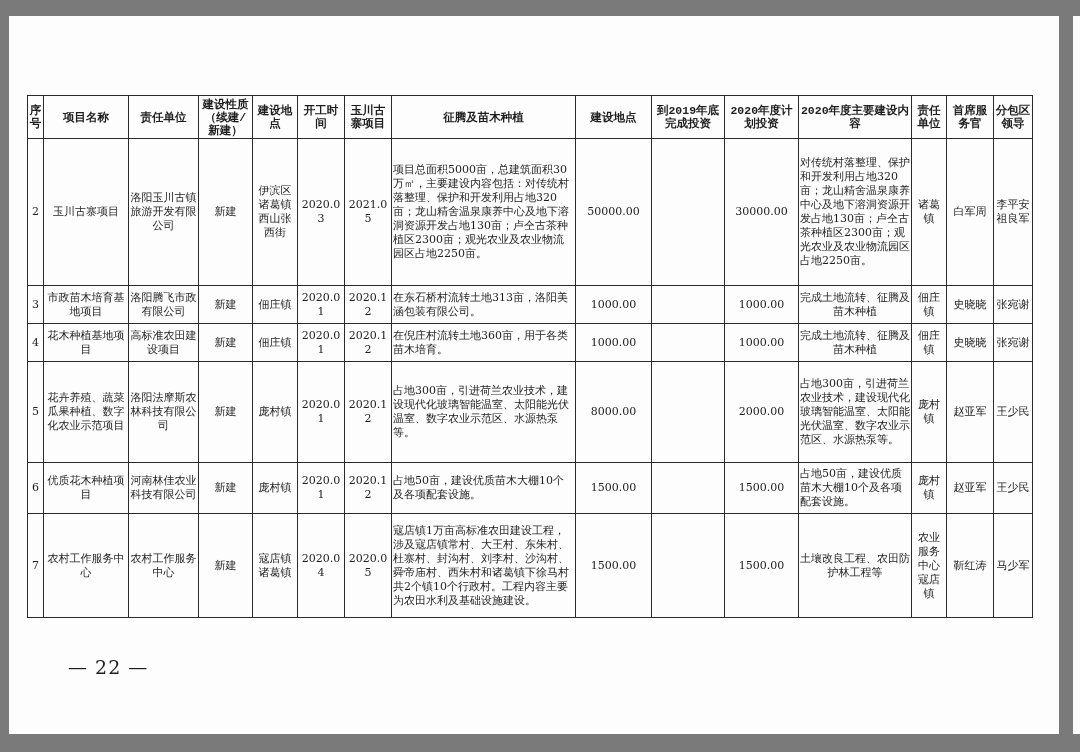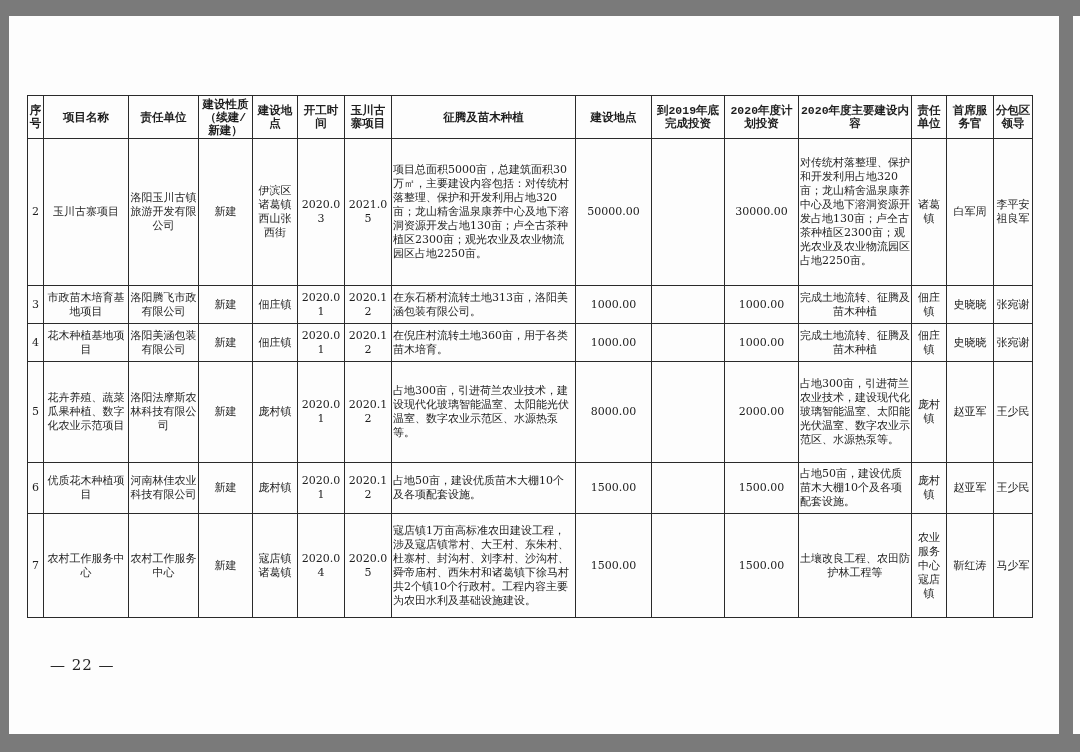--- a/index.html
+++ b/index.html
@@ -43,22 +43,22 @@
   }
   table.grid td.left { text-align: left; }
   table.grid td.num { font-size: 11px; }
   table.grid tr.r2 td { height: 146px; }
   table.grid tr.r3 td { height: 37px; }
   table.grid tr.r4 td { height: 37px; }
   table.grid tr.r5 td { height: 100px; }
   table.grid tr.r6 td { height: 50px; }
   table.grid tr.r7 td { height: 103px; }
   .footer-page {
-    position: absolute; left: 50px; top: 656px;
-    font-size: 15px;
+    position: absolute; left: 68px; top: 656px;
+    font-size: 19px;
     letter-spacing: 1px;
   }
 </style>
 </head>
 <body>
 
 <div class="page"></div>
 <div class="next-page"></div>
 
 <table class="grid">
@@ -129,21 +129,21 @@
       <td class="num"></td>
       <td class="num">1000.00</td>
       <td>完成土地流转、征腾及苗木种植</td>
       <td>佃庄镇</td>
       <td>史晓晓</td>
       <td>张宛谢</td>
     </tr>
     <tr class="r4">
       <td>4</td>
       <td>花木种植基地项目</td>
-      <td>洛阳美涵包装有限公司</td>
+      <td>高标准农田建设项目</td>
       <td>新建</td>
       <td>佃庄镇</td>
       <td class="num">2020.01</td>
       <td class="num">2020.12</td>
       <td class="left">在倪庄村流转土地360亩，用于各类苗木培育。</td>
       <td class="num">1000.00</td>
       <td class="num"></td>
       <td class="num">1000.00</td>
       <td>完成土地流转、征腾及苗木种植</td>
       <td>佃庄镇</td>

